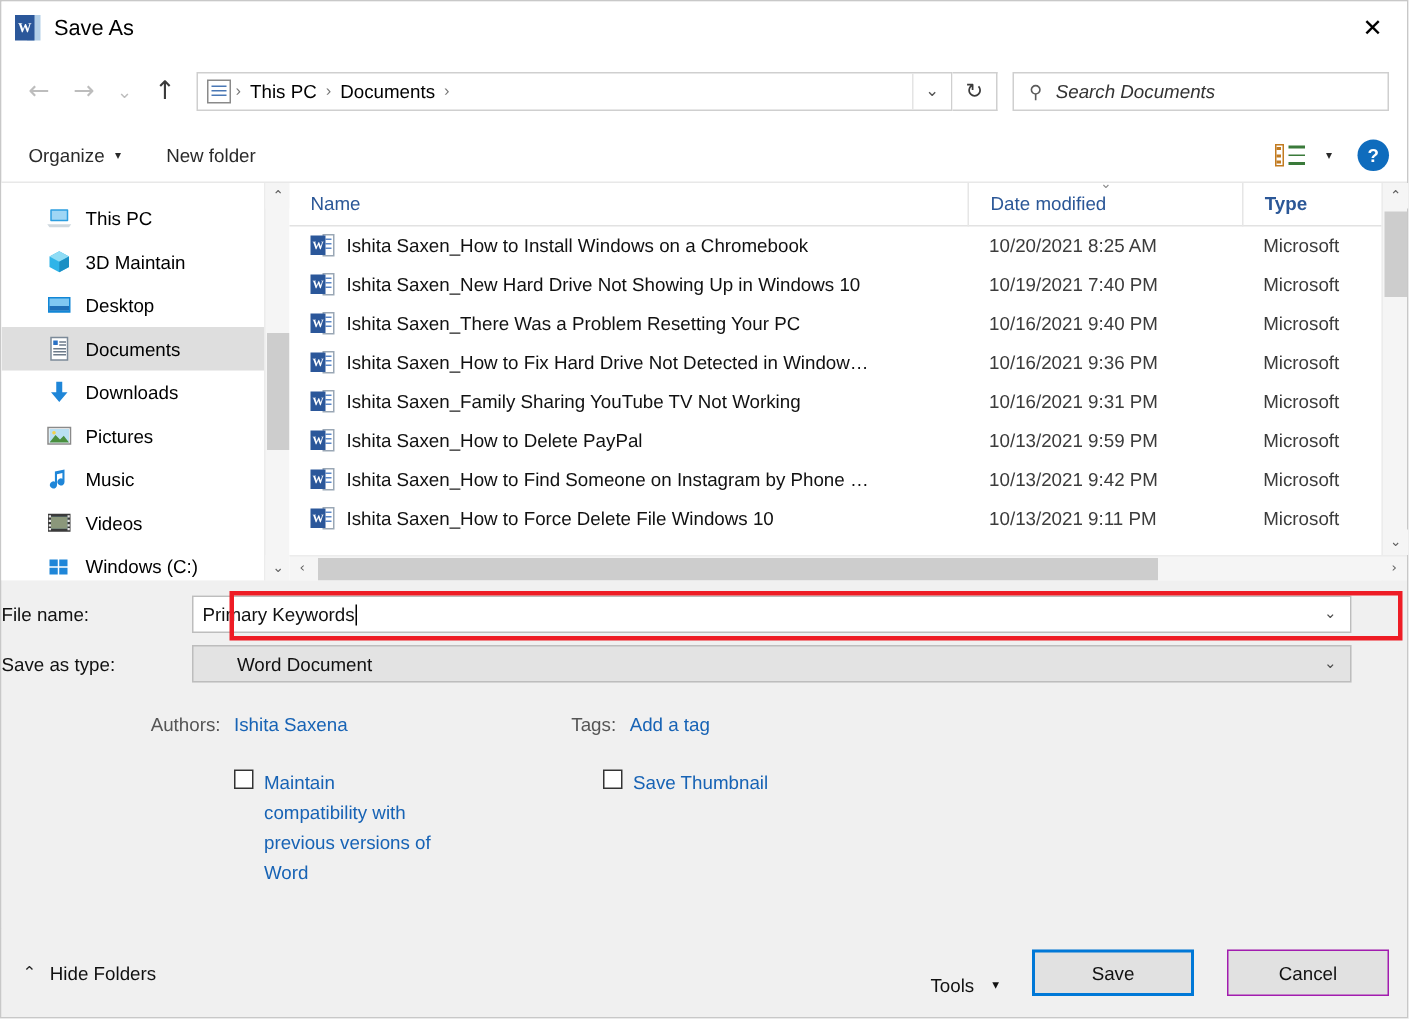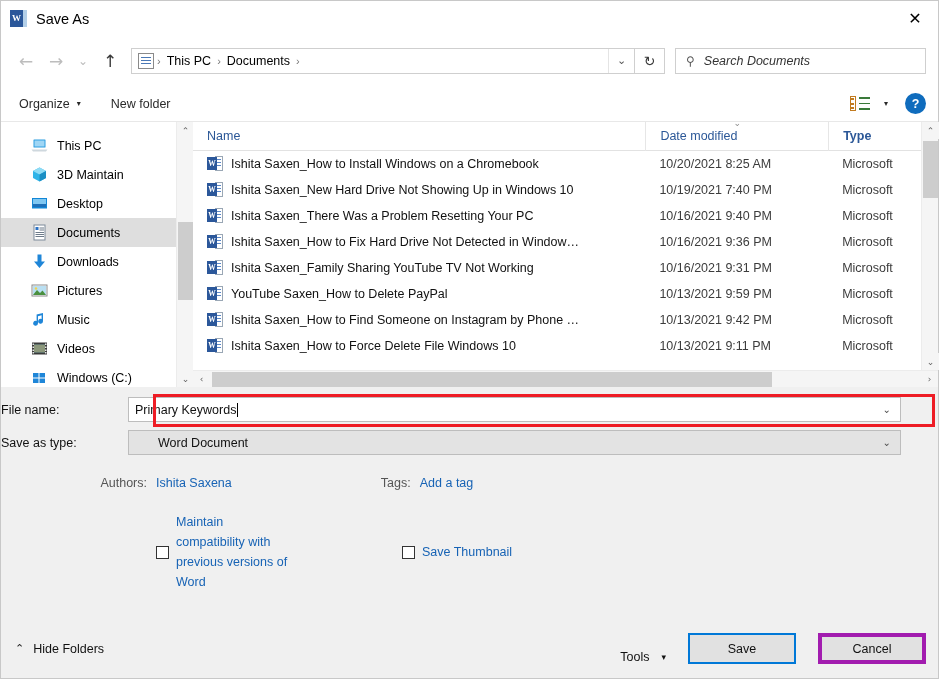--- a/index.html
+++ b/index.html
@@ -454,21 +454,21 @@
   }
   .meta-col-right {
     margin-left: 130px;
     display: flex;
     align-items: flex-start;
   }
   .check-row {
     display: flex;
     margin-top: 22px;
   }
-  .cb-group { display: flex; align-items: center; }
+  .cb-group { display: flex; align-items: flex-start; }
   .cb-spacer-left { width: 155px; }
   .cbox {
     width: 13px; height: 13px;
     border: 1px solid #333;
     background: #fff;
     margin-right: 7px;
     margin-top: 1px;
     flex: 0 0 auto;
   }
   .cb-label {
@@ -500,21 +500,21 @@
   .footer-right { margin-left: auto; display: flex; align-items: flex-end; }
   .tools {
     display: flex; align-items: center;
     font-size: 12.5px; color: #111;
     margin-right: 22px;
   }
   .tools-caret { margin-left: 12px; font-size: 9px; font-family: "DejaVu Sans", sans-serif; }
   .btn {
     width: 108px; height: 31px;
     background: #e1e1e1;
-    border: 4px solid #a21caf;
+    border: 1px solid #a21caf;
     font-size: 12.5px;
     color: #111;
     display: flex; align-items: center; justify-content: center;
   }
   .btn.primary {
     border: 2px solid #0078d7;
     margin-right: 22px;
   }
 </style>
 </head>
@@ -776,21 +776,21 @@
         </div>
         <div class="frow">
           <div class="fr-name">
             <span class="docx-icon">
                 <span class="dx-pg"></span>
                 <span class="dx-l" style="top:3px"></span>
                 <span class="dx-l" style="top:6px"></span>
                 <span class="dx-l" style="top:9px"></span>
                 <span class="dx-w">W</span>
               </span>
-            <span class="fr-label">YouTube Saxen_How to Delete PayPal</span>
+            <span class="fr-label">Ishita Saxen_How to Delete PayPal</span>
           </div>
           <div class="fr-date">10/13/2021 9:59 PM</div>
           <div class="fr-type">Microsoft</div>
         </div>
         <div class="frow">
           <div class="fr-name">
             <span class="docx-icon">
                 <span class="dx-pg"></span>
                 <span class="dx-l" style="top:3px"></span>
                 <span class="dx-l" style="top:6px"></span>

